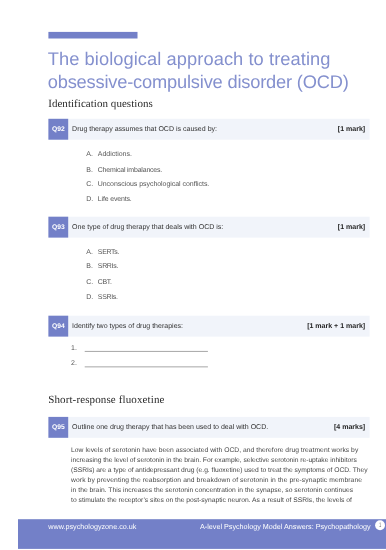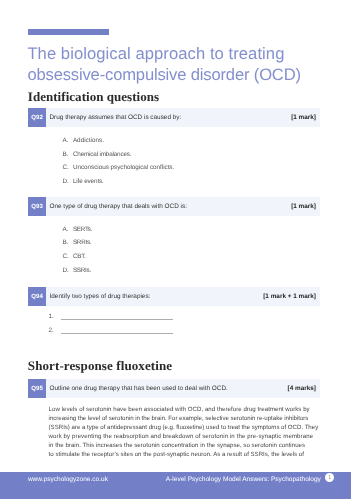--- a/index.html
+++ b/index.html
@@ -1,25 +1,25 @@
 <!DOCTYPE html>
 <html><head>
 <meta charset="utf-8">
 <style>
   html,body{margin:0;padding:0;}
   body{width:351px;height:500px;background:#fff;font-family:"Liberation Sans",sans-serif;
        -webkit-font-smoothing:antialiased;text-rendering:geometricPrecision;overflow:hidden;position:relative;}
-  .page{position:absolute;inset:0;background:#fff;will-change:transform;}
+  .page{position:absolute;inset:0;background:#fff;will-change:transform;margin-left:16px;}
   .accent-bar{position:absolute;left:28px;top:28.5px;width:81px;height:6.4px;background:#7380c8;}
   .title{position:absolute;left:27.4px;top:42.6px;width:330px;color:#8490ce;font-size:16.6px;
          line-height:21px;font-weight:400;letter-spacing:-0.05px;}
   .title>div:nth-child(1){letter-spacing:0.07px;}
   .title>div:nth-child(2){letter-spacing:-0.17px;}
-  .sec-head{position:absolute;left:27.8px;font-family:"Liberation Serif",serif;font-weight:bold;
-            font-size:13px;color:#2a2a2a;letter-spacing:0.04px;}
+  .sec-head{position:absolute;left:27.8px;font-family:"Liberation Serif",serif;font-weight:normal;
+            font-size:10px;color:#2a2a2a;letter-spacing:0.04px;}
   .sec-head.sh2{letter-spacing:0.11px;}
   .qrow{position:absolute;left:28px;width:292px;height:18.9px;background:#f1f4fa;}
   .badge{position:absolute;left:0;top:0;width:18.2px;height:18.9px;background:#7380c8;color:#fff;
          font-size:6.1px;font-weight:600;letter-spacing:0.05px;
          display:flex;align-items:center;justify-content:center;}
   .qtext{position:absolute;left:21.5px;top:0;height:18.9px;display:flex;align-items:center;
          font-size:6.4px;color:#333;}
   .marks{position:absolute;right:4px;top:0;height:18.9px;display:flex;align-items:center;
          font-size:6.4px;font-weight:bold;color:#1f1f1f;}
   .opts{position:absolute;left:62.4px;font-size:6.35px;color:#555;line-height:6.3px;}

